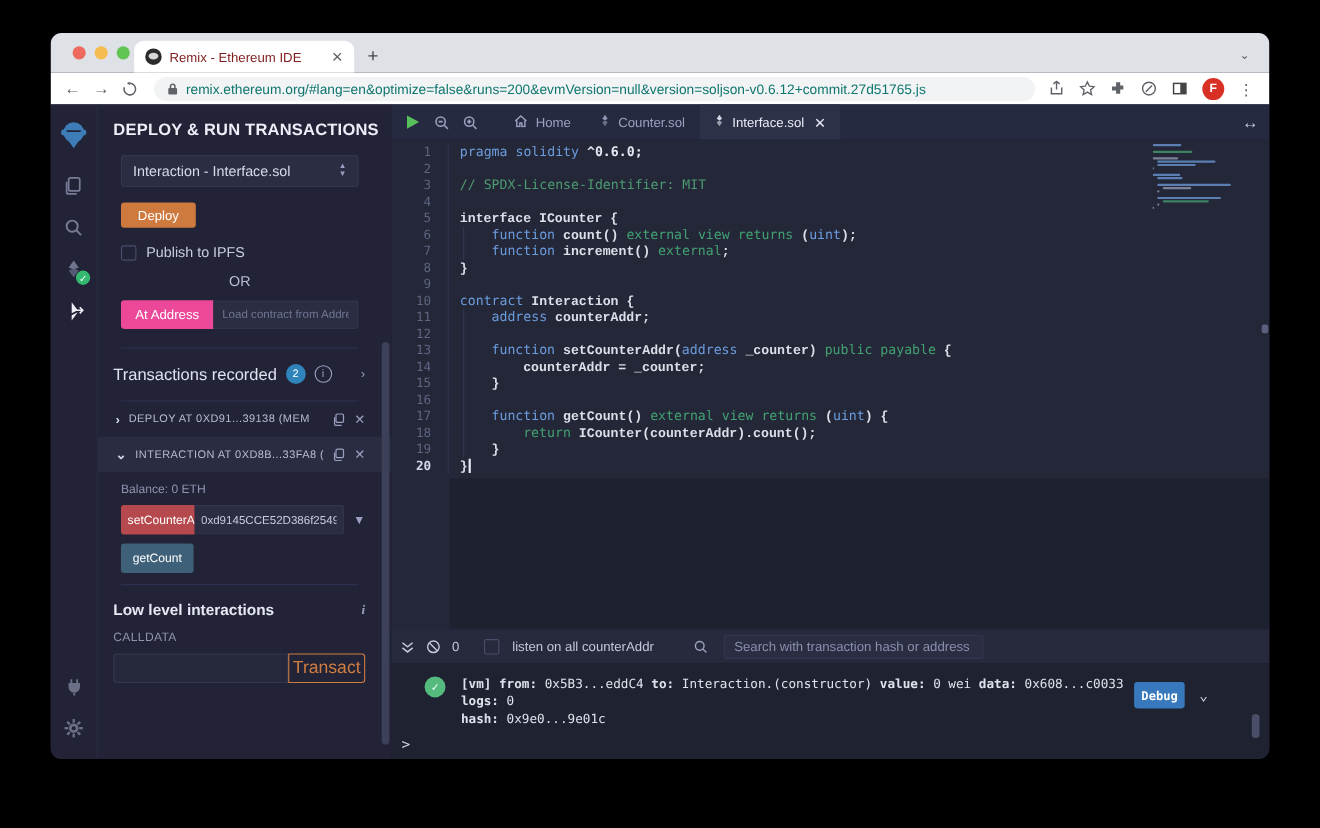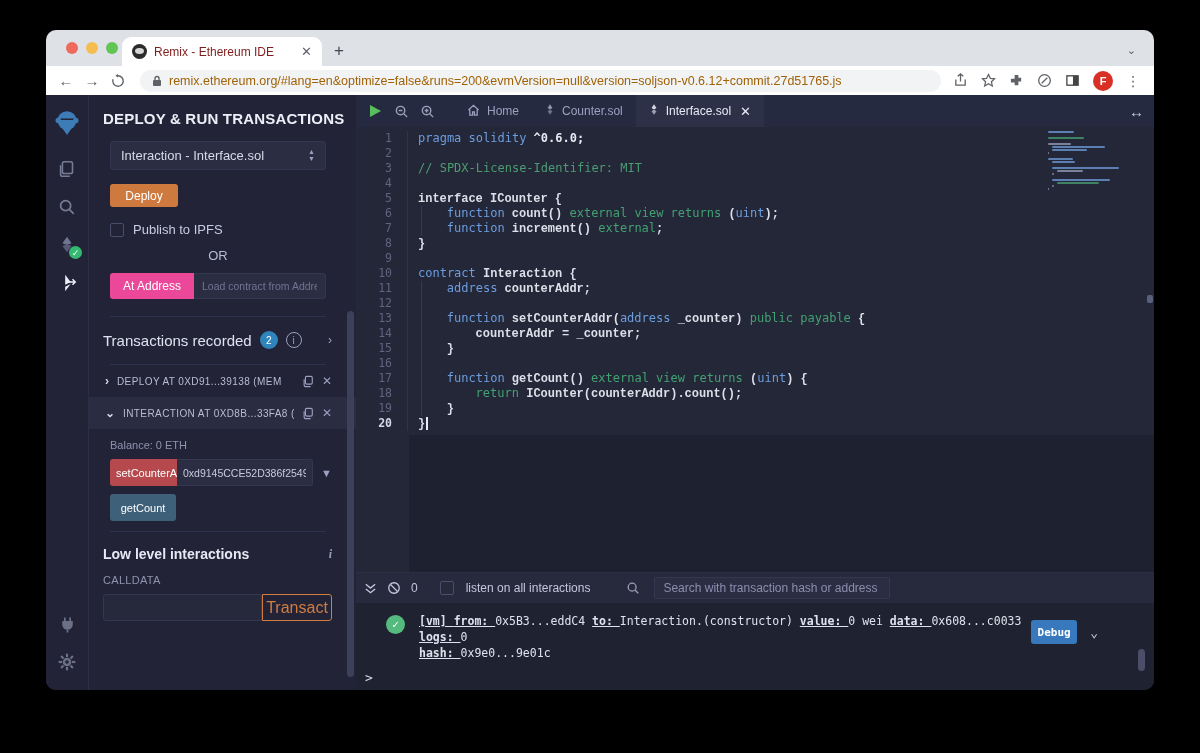--- a/index.html
+++ b/index.html
@@ -14,21 +14,21 @@
   .tab { margin-left:76px; width:200px; height:29px; background:#fff; border-radius:9px 9px 0 0; display:flex; align-items:center; padding:0 10px; gap:7px; }
   .favicon { width:15px; height:15px; border-radius:50%; background:#2b2b2b; position:relative; flex:0 0 auto; }
   .favicon:after { content:""; position:absolute; left:3px; top:4px; width:9px; height:6px; border-radius:50%; background:#f5f5f5; opacity:.85; }
   .tab-title { font-size:12px; color:#7f1d1d; flex:1; white-space:nowrap; overflow:hidden; }
   .tab-close { color:#5f6368; font-size:13px; line-height:1; cursor:pointer; }
   .newtab { margin-left:12px; margin-bottom:7px; color:#44474c; font-size:17px; line-height:1; cursor:pointer; }
   .tabs-caret { position:absolute; right:18px; top:14px; color:#5f6368; font-size:11px; }
   .chrome-toolbar { height:29px; background:#fff; display:flex; align-items:center; padding:0 10px; gap:6px; flex:0 0 auto; }
   .nav-ic { width:20px; height:20px; display:flex; align-items:center; justify-content:center; color:#5f6368; font-size:15px; }
   .urlbar { flex:1; height:22px; background:#f1f3f4; border-radius:11px; display:flex; align-items:center; padding:0 12px; gap:7px; margin:0 6px; min-width:0; }
-  .url-text { font-size:12.5px; color:#a16207; white-space:nowrap; overflow:hidden; }
+  .url-text { font-size:12.5px; color:#0f766e; white-space:nowrap; overflow:hidden; }
   .right-ics { display:flex; align-items:center; gap:13px; padding-right:4px; }
   .avatar { width:20px; height:20px; border-radius:50%; background:#d93025; color:#fff; font-size:11px; font-weight:bold; display:flex; align-items:center; justify-content:center; }
   svg.ic { display:block; }
 
   
   .app { flex:1; display:flex; min-height:0; background:#222336; }
   .activitybar { width:43px; background:#222336; border-right:1px solid #2b2e45; display:flex; flex-direction:column; align-items:center; padding-top:10px; flex:0 0 auto; }
   .act-ic { width:32px; height:36px; display:flex; align-items:center; justify-content:center; margin-bottom:2px; position:relative; cursor:pointer; }
   .act-spacer { flex:1; }
   .badge-check { position:absolute; right:1px; bottom:4px; width:13px; height:13px; border-radius:50%; background:#35b871; color:#fff; font-size:9px; display:flex; align-items:center; justify-content:center; }
@@ -102,21 +102,21 @@
   .terminal { height:118px; flex:0 0 auto; display:flex; flex-direction:column; border-top:1px solid #2b2e45; }
   .term-toolbar { height:30px; background:#272a3d; display:flex; align-items:center; padding:0 8px; gap:10px; flex:0 0 auto; }
   .term-zero { color:#c3c7db; font-size:12px; }
   .term-chk-lbl { color:#c3c7db; font-size:12px; margin-left:2px; }
   .term-search { width:236px; height:22px; background:#2b2d42; border:1px solid #34374f; border-radius:2px; color:#d7dae8; font-size:12px; padding:0 8px; margin-left:4px; }
   .term-search::placeholder { color:#8a8fae; }
   .term-body { flex:1; background:#1f2230; position:relative; font-family:"DejaVu Sans Mono", monospace; }
   .log-row { position:absolute; left:30px; top:10px; display:flex; gap:14px; align-items:flex-start; }
   .log-check { width:19px; height:19px; border-radius:50%; background:#54ba7d; color:#fff; font-size:11px; display:flex; align-items:center; justify-content:center; margin-top:2px; flex:0 0 auto; }
   .log-text { font-size:11.5px; line-height:16px; color:#dfe2ee; max-width:640px; }
-  .log-b { font-weight:bold;text-decoration:underline; }
+  .log-b { font-weight:bold; }
   .debug-wrap { position:absolute; right:56px; top:17px; display:flex; align-items:center; gap:13px; }
   .btn-debug { width:46px; height:24px; font-size:11px; font-weight:bold; border-radius:3px; font-family:"DejaVu Sans Mono", monospace; }
   .debug-caret { color:#cfd3e6; font-size:13px; }
   .term-scroll { position:absolute; right:9px; top:46px; width:7px; height:22px; background:#4a4e68; border-radius:4px; }
   .prompt { position:absolute; left:9px; bottom:5px; color:#d6d9e6; font-size:13px; }
 </style>
 </head>
 <body>
 
 <div class="stage">
@@ -486,21 +486,21 @@
           <div class="term-toolbar">
             <svg class="ic" width="13" height="13" viewBox="0 0 14 14">
                 <path d="M2 2.5l5 4 5-4M2 7.5l5 4 5-4" fill="none" stroke="#c3c7db" stroke-width="1.5"></path>
               </svg>
             <svg class="ic" width="14" height="14" viewBox="0 0 16 16">
                 <circle cx="8" cy="8" r="6" fill="none" stroke="#c3c7db" stroke-width="1.5"></circle>
                 <path d="M4 4l8 8" stroke="#c3c7db" stroke-width="1.5"></path>
               </svg>
             <span class="term-zero">0</span>
             <span class="chk" style="margin-left:12px"></span>
-            <span class="term-chk-lbl">listen on all interactions</span>
+            <span class="term-chk-lbl">listen on all counterAddr</span>
             <svg class="ic" width="14" height="14" viewBox="0 0 16 16" style="margin-left:26px">
                 <circle cx="7" cy="7" r="4.5" fill="none" stroke="#9aa0bb" stroke-width="1.5"></circle>
                 <path d="M10.5 10.5l3.5 3.5" stroke="#9aa0bb" stroke-width="1.5"></path>
               </svg>
             <input class="term-search" placeholder="Search with transaction hash or address" style="">
           </div>
           <div class="term-body">
             <div class="log-row">
               <span class="log-check">✓</span>
               <div class="log-text">

